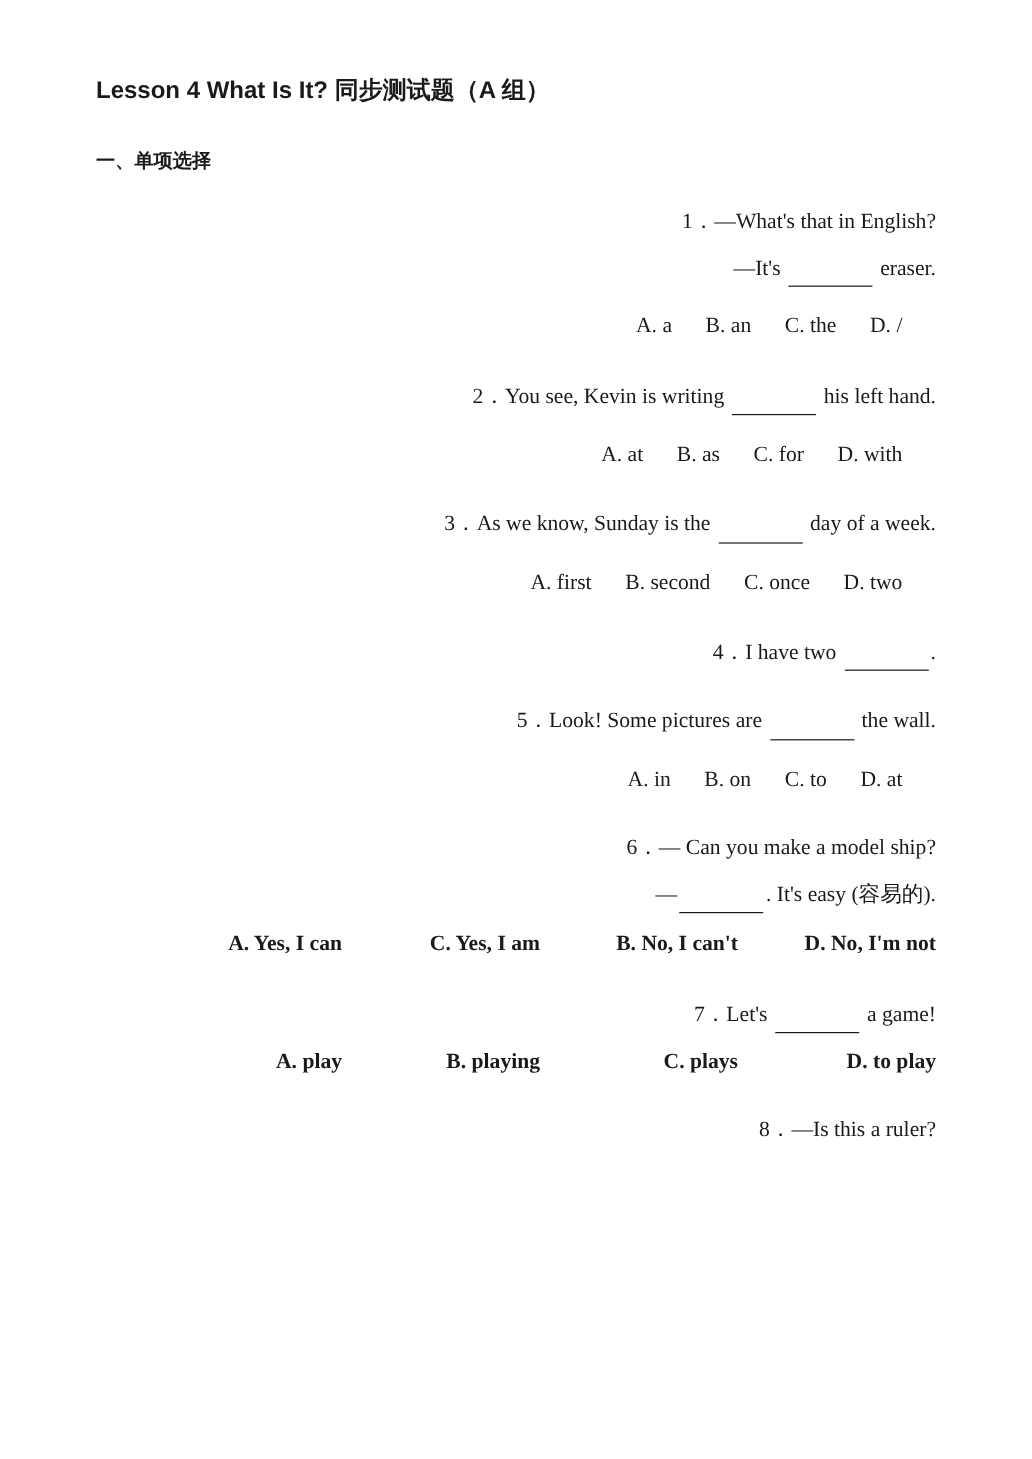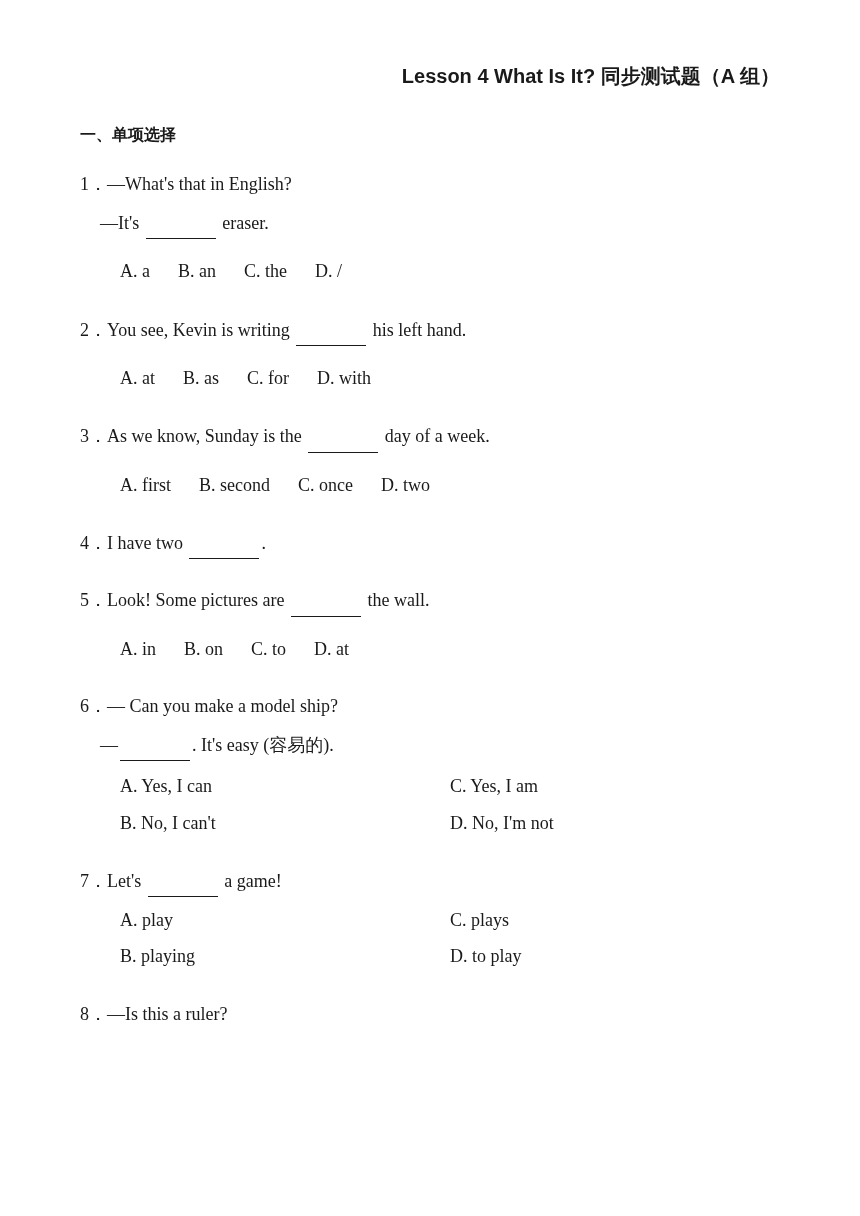--- a/index.html
+++ b/index.html
@@ -13,36 +13,37 @@
       font-family: "SimSun", "宋体", serif;
       font-size: 18px;
       color: #1a1a1a;
       width: 860px;
       min-height: 1216px;
       padding: 60px 80px;
       line-height: 1.6;
     }
 
     .page-title {
-      text-align: right;
+      text-align: left;
       font-size: 20px;
       font-weight: bold;
       margin-bottom: 30px;
       font-family: "SimHei", "黑体", sans-serif;
     }
 
     .section-header {
       font-size: 16px;
       font-weight: bold;
       margin-bottom: 20px;
       font-family: "SimHei", "黑体", sans-serif;
     }
 
     .question-block {
       margin-bottom: 24px;
+      text-align: right;
     }
 
     .question-stem {
       margin-bottom: 6px;
       line-height: 1.8;
     }
 
     .question-stem-sub {
       margin-bottom: 8px;
       padding-left: 20px;
@@ -64,23 +65,24 @@
     }
 
     .options-row span {
       margin-right: 28px;
     }
 
     .options-grid {
       padding-left: 40px;
       margin-top: 4px;
       display: grid;
-      grid-template-columns: 1fr 1fr;
+      grid-template-columns: 1fr 1fr 1fr 1fr;
       row-gap: 2px;
       line-height: 1.9;
+      font-weight: bold;
     }
   </style>
 </head>
 <body>
 
 <div class="page-title">Lesson 4   What Is It? 同步测试题（A 组）</div>
 <div class="section-header">一、单项选择</div>
 
 <div id="questions-container">
     <div class="question-block">
@@ -110,21 +112,21 @@
         <div>A.  Yes, I can</div>
         <div>C.  Yes, I am</div>
         <div>B.  No, I can't</div>
         <div>D.  No, I'm not</div>
       </div>
     </div>
     <div class="question-block">
       <div class="question-stem">7．Let's <span class="blank">&nbsp;&nbsp;&nbsp;&nbsp;&nbsp;&nbsp;&nbsp;&nbsp;</span> a game!</div>
       <div class="options-grid">
         <div>A.  play</div>
+        <div>B.  playing</div>
         <div>C.  plays</div>
-        <div>B.  playing</div>
         <div>D.  to play</div>
       </div>
     </div>
     <div class="question-block">
       <div class="question-stem">8．—Is this a ruler?</div>
     </div>
   </div>
 
 </body></html>

